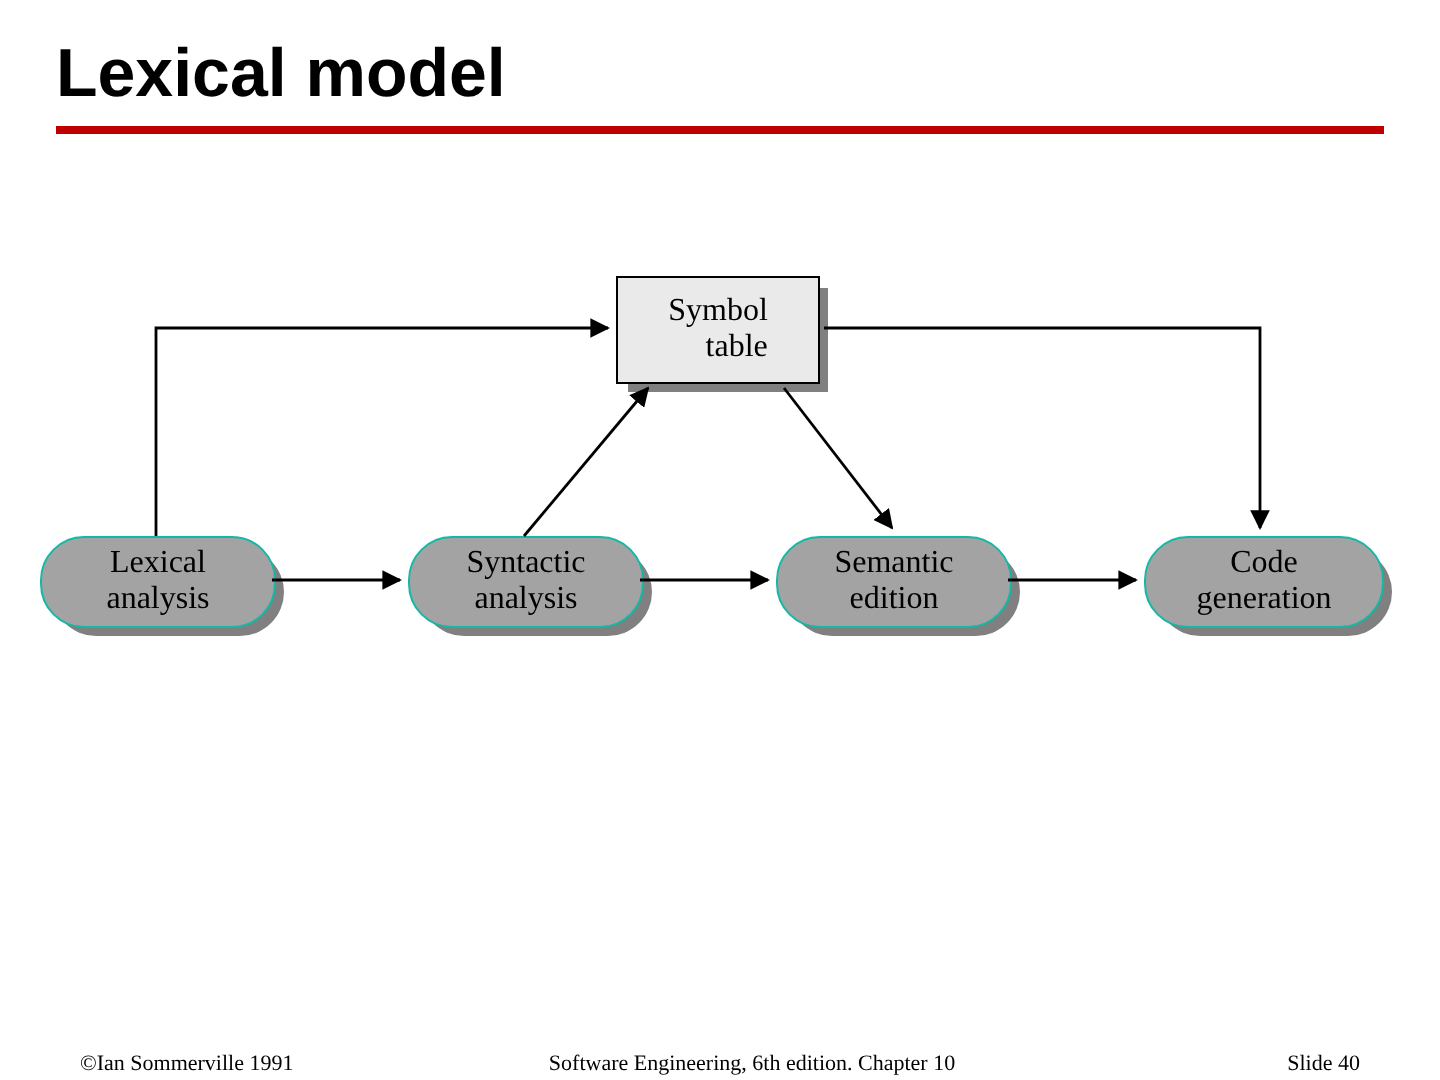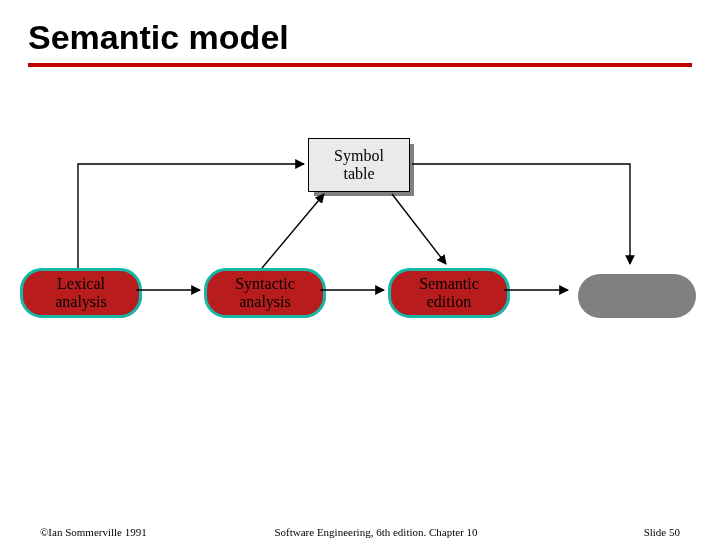--- a/index.html
+++ b/index.html
@@ -39,31 +39,31 @@
   }
   
   .shadow {
     position: absolute;
     background: #808080;
   }
   .rect-box {
     position: absolute;
     background: #eaeaea;
     border: 1px solid #000;
-    text-align: center;
+    text-align: right;
     font-size: 16px;
     line-height: 1.15;
     display: flex;
     align-items: center;
     justify-content: center;
   }
   .pill {
     position: absolute;
-    background: #b91c1c;
-    border: 3px solid #14b8a6;
+    background: #a3a3a3;
+    border: 1px solid #14b8a6;
     border-radius: 22px;
     text-align: center;
     font-size: 16px;
     line-height: 1.15;
     display: flex;
     align-items: center;
     justify-content: center;
   }
   .footer {
     position: absolute;
@@ -80,21 +80,21 @@
     position: absolute;
     top: 0; left: 0;
     width: 720px; height: 260px;
     pointer-events: none;
   }
 </style>
 </head>
 <body>
 
 <div class="title-block">
-  <h1 class="title-text">Semantic model</h1>
+  <h1 class="title-text">Lexical model</h1>
   <div class="title-rule"></div>
 </div>
 
 <div class="diagram">
 
   <div class="shadow" style="left:314px; top:24px; width:100px; height:52px;"></div>
   <div class="rect-box" style="left:308px; top:18px; width:100px; height:52px; white-space:pre-line;">Symbol
 table</div>
 
   <div class="shadow" style="left:26px; top:154px; width:116px; height:44px; border-radius:22px;"></div>
@@ -103,20 +103,22 @@
 
   <div class="shadow" style="left:210px; top:154px; width:116px; height:44px; border-radius:22px;"></div>
   <div class="pill" style="left:204px; top:148px; width:116px; height:44px; white-space:pre-line;font-family:Liberation Serif, serif;">Syntactic
 analysis</div>
 
   <div class="shadow" style="left:394px; top:154px; width:116px; height:44px; border-radius:22px;"></div>
   <div class="pill" style="left:388px; top:148px; width:116px; height:44px; white-space:pre-line;">Semantic
 edition</div>
 
   <div class="shadow" style="left:578px; top:154px; width:118px; height:44px; border-radius:22px;"></div>
+  <div class="pill" style="left:572px; top:148px; width:118px; height:44px; white-space:pre-line;">Code
+generation</div>
 
   <svg class="arrows">
     <defs>
       <marker id="arrow" viewBox="0 0 10 10" refX="9" refY="5" markerWidth="7" markerHeight="7" orient="auto-start-reverse">
         <path d="M 0 0 L 10 5 L 0 10 z" fill="#000"></path>
       </marker>
     </defs>
 
     <line x1="136" y1="170" x2="200" y2="170" stroke="#000" stroke-width="1.4" marker-end="url(#arrow)"></line>
     <line x1="320" y1="170" x2="384" y2="170" stroke="#000" stroke-width="1.4" marker-end="url(#arrow)"></line>
@@ -128,14 +130,14 @@
 
     <line x1="392" y1="74" x2="446" y2="144" stroke="#000" stroke-width="1.4" marker-end="url(#arrow)"></line>
 
     <path d="M 412 44 L 630 44 L 630 144" fill="none" stroke="#000" stroke-width="1.4" marker-end="url(#arrow)"></path>
   </svg>
 </div>
 
 <div class="footer">
   <span class="left">©Ian Sommerville 1991</span>
   <span class="center">Software Engineering, 6th edition. Chapter 10</span>
-  <span class="right">Slide 50</span>
+  <span class="right">Slide 40</span>
 </div>
 
 </body></html>

